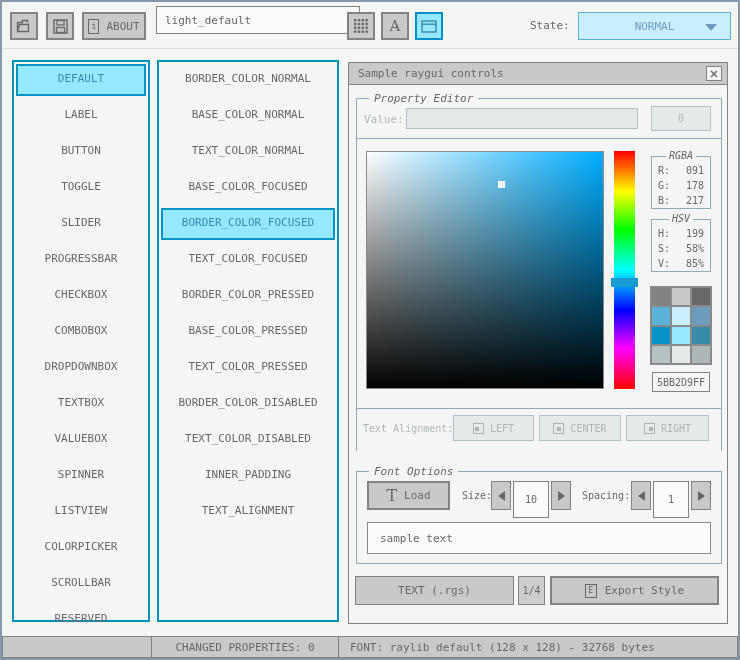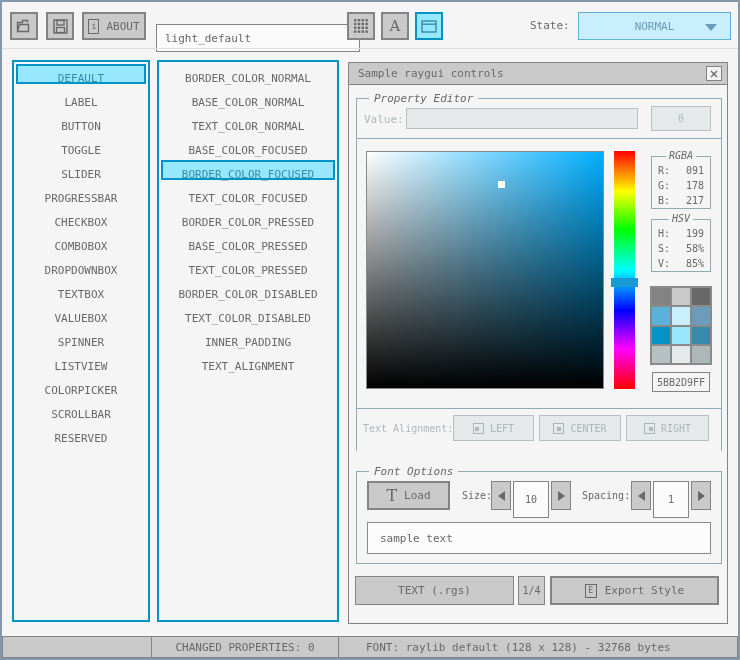--- a/index.html
+++ b/index.html
@@ -20,21 +20,21 @@
   .btn.disabled { background:#e6e9e9; border-color:#b5c1c2; color:#aeb7b8; }
   input.tbox {
     background:#fbfbfb; border:1px solid #838383; color:#686868;
     font-family:"DejaVu Sans Mono", monospace; font-size:11px; padding:0 8px; outline:none;
   }
   
   .toolbar-line { left:0; top:46px; width:736px; height:1px; background:#dcdfe1; }
   
   .listbox { border:2px solid #0492c7; background:#f5f5f5; padding:2px; }
   .litem {
-    height:20px; line-height:26px; text-align:center; margin-bottom:4px;
+    height:32px; line-height:26px; text-align:center; margin-bottom:4px;
     color:#686868; cursor:pointer; border:2px solid transparent;
   }
   .litem.sel { background:#97e8ff; border-color:#0492c7; color:#368bab; }
   
   .panel { left:346px; top:60px; width:380px; height:562px; border:1px solid #838383; background:#f5f5f5; }
   .titlebar {
     position:absolute; left:0; top:0; right:0; height:22px; background:#c9c9c9;
     border-bottom:1px solid #838383; display:flex; align-items:center; padding-left:9px;
   }
   .closebtn {
@@ -111,21 +111,21 @@
     <svg width="15" height="15" viewBox="0 0 15 15">
       <rect x="1" y="1" width="13" height="13" fill="none" stroke="#686868" stroke-width="1.4"></rect>
       <rect x="4" y="1.5" width="7" height="4.5" fill="none" stroke="#686868" stroke-width="1.3"></rect>
       <rect x="3.5" y="8.5" width="8" height="5" fill="none" stroke="#686868" stroke-width="1.3"></rect>
     </svg>
   </div>
   <div class="abs btn thick" style="left:80px;top:10px;width:64px;height:28px;gap:7px;">
     <span style="display:inline-flex;align-items:center;justify-content:center;width:11px;height:15px;border:1.5px solid #686868;font-size:9px;">i</span>
     <span>ABOUT</span>
   </div>
-  <input class="abs tbox" style="left: 154px; top: 22px; width: 204px; height: 28px; padding-left: 8px;" readonly="" value="light_default">
+  <input class="abs tbox" style="left: 154px; top: 4px; width: 204px; height: 28px; padding-left: 8px;" readonly="" value="light_default">
 
   <div class="abs btn thick" style="left:345px;top:10px;width:28px;height:28px;">
     <svg width="14" height="14" viewBox="0 0 14 14">
       <g fill="#686868">
         <rect x="0" y="0" width="2.4" height="2.4"></rect>
           <rect x="3.8" y="0" width="2.4" height="2.4"></rect>
           <rect x="7.6" y="0" width="2.4" height="2.4"></rect>
           <rect x="11.4" y="0" width="2.4" height="2.4"></rect>
         <rect x="0" y="3.8" width="2.4" height="2.4"></rect>
           <rect x="3.8" y="3.8" width="2.4" height="2.4"></rect>
@@ -337,17 +337,17 @@
           <span>E</span>
         </span>
       <span>Export Style</span>
     </div>
   </div>
 
   <div class="status-seg" style="left:0;width:150px;"></div>
   <div class="status-seg" style="left:149px;width:188px;justify-content:center;">
     <span>CHANGED PROPERTIES: 0</span>
   </div>
-  <div class="status-seg" style="left:336px;width:400px;padding-left:27px;">
+  <div class="status-seg" style="left:336px;width:400px;padding-left:11px;">
     <span>FONT: raylib default (128 x 128) - 32768 bytes</span>
   </div>
 
 </div>
 
 </body></html>

